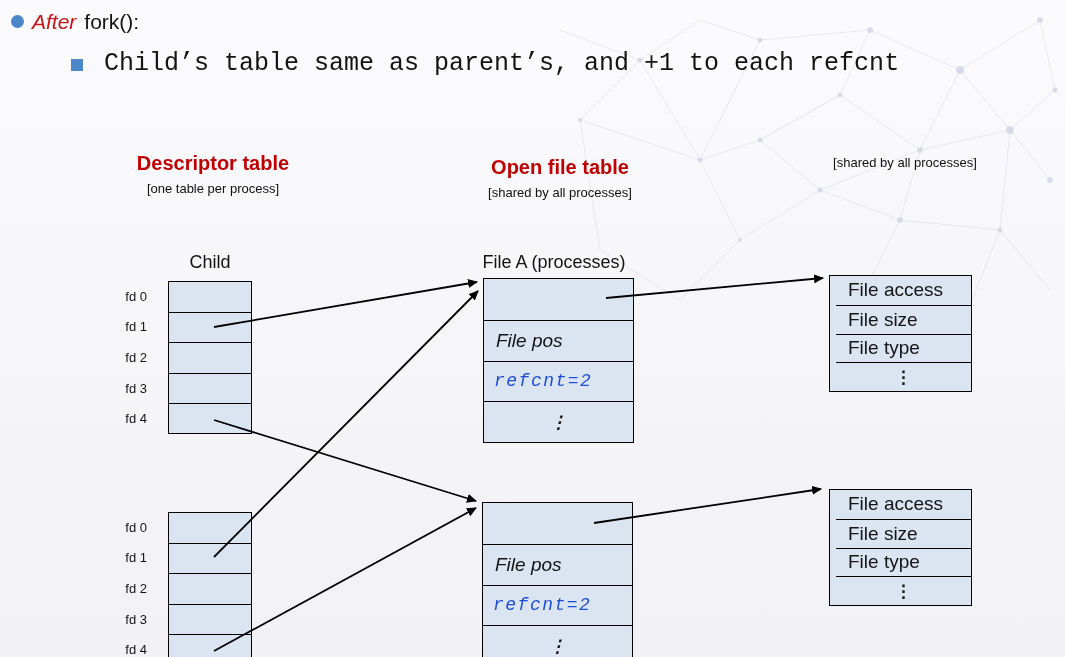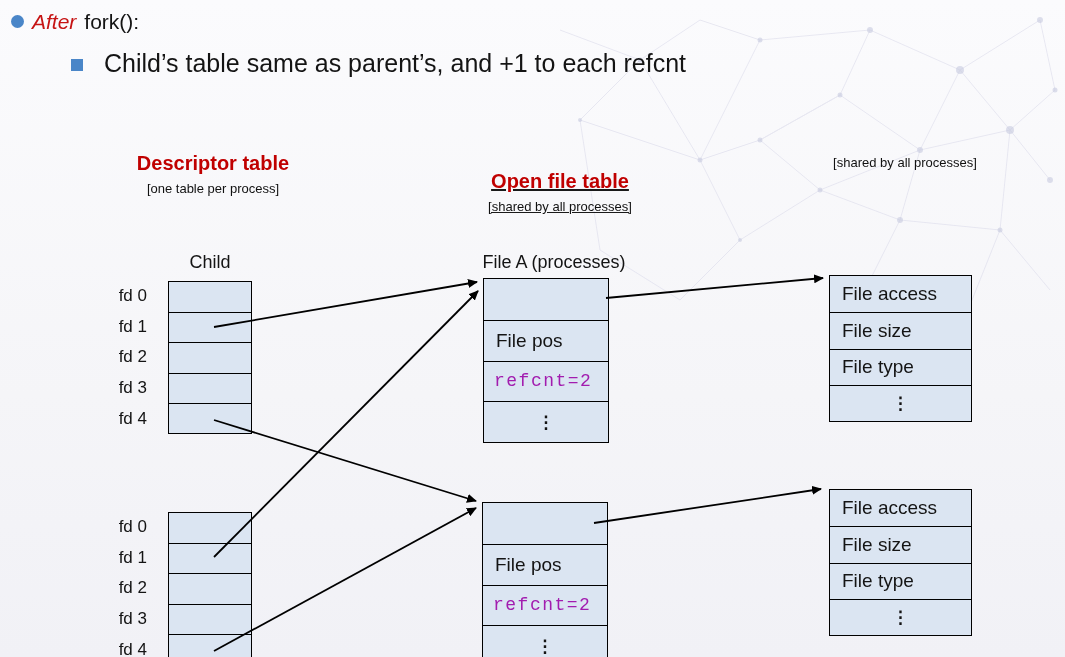--- a/index.html
+++ b/index.html
@@ -12,47 +12,47 @@
     color:#1a1a1a;
   }
   .mesh{position:absolute;left:0;top:0;z-index:0;}
   .layer{position:absolute;left:0;top:0;z-index:1;width:100%;height:100%;}
 
   
   .b1{position:absolute;left:32px;top:2px;font-size:21px;line-height:40px;white-space:nowrap;}
   .b1 .em{font-style:italic;color:#c61414;margin-right:8px;}
   .b1 .rest{color:#141414;}
   .dot{position:absolute;left:11px;top:15px;width:13px;height:13px;border-radius:50%;background:#4a86c8;}
-  .b2{position:absolute;left:104px;top:47px;font-size:25px;line-height:33px;color:#141414;white-space:nowrap;}
+  .b2{position:absolute;left:104px;top:47px;font-size:25px;line-height:33px;color:#141414;white-space:nowrap;font-family:Liberation Mono, monospace;}
   .sq{position:absolute;left:71px;top:59px;width:12px;height:12px;background:#4a86c8;}
 
   
   .col-head{position:absolute;width:310px;text-align:center;}
   .col-head .t{font-size:20px;font-weight:bold;color:#c00000;line-height:26px;text-align:center;}
   .col-head .s{font-size:13px;color:#111;line-height:26px;}
   .ch1{left:58px;top:150px;}
-  .ch2{left:405px;top:168px;text-decoration:underline;}
+  .ch2{left:405px;top:154px;}
   .ch3{left:750px;top:150px;}
 
   
   .tbl-title{position:absolute;font-size:18px;color:#141414;text-align:center;line-height:24px;}
   .box{position:absolute;background:#dbe5f2;border:1.6px solid #000;box-sizing:border-box;display:grid;}
   .box .cell{border-top:1.6px solid #000;box-sizing:border-box;}
   .box .cell:first-child{border-top:none;}
 
   
   .desc{width:84px;height:153px;grid-template-rows:repeat(5,1fr);}
   .fdlabels{position:absolute;width:58px;height:153px;display:grid;grid-template-rows:repeat(5,1fr);}
-  .fdlabels span{font-size:17px;color:#141414;text-align:right;padding-right:11px;display:flex;align-items:center;justify-content:flex-end;}
+  .fdlabels span{font-size:13px;color:#141414;text-align:right;padding-right:11px;display:flex;align-items:center;justify-content:flex-end;}
 
   
-  .ftable{width:126px;height:165px;grid-template-rows:repeat(4,1fr);}
-  .vtable{width:143px;height:147px;grid-template-rows:repeat(4,1fr);}
+  .ftable{width:151px;height:165px;grid-template-rows:repeat(4,1fr);font-style:italic;}
+  .vtable{width:143px;height:117px;grid-template-rows:repeat(4,1fr);padding-left:6px;}
   .ftable .cell,.vtable .cell{display:flex;align-items:center;font-size:19px;color:#141414;padding-left:12px;}
-  .cell.mono{font-family:"Liberation Mono","DejaVu Sans Mono",monospace;font-size:18px;letter-spacing:1.5px;color:#a21caf;padding-left:10px;}
+  .cell.mono{font-family:"Liberation Mono","DejaVu Sans Mono",monospace;font-size:18px;letter-spacing:1.5px;color:#1d4ed8;padding-left:10px;}
   .cell.dots{justify-content:center;padding-left:0;font-size:17px;font-weight:bold;}
 
   .arrows{position:absolute;left:0;top:0;z-index:2;pointer-events:none;}
 </style>
 </head>
 <body>
 
 <div class="slide">
 
   <svg class="mesh" width="1065" height="657">

